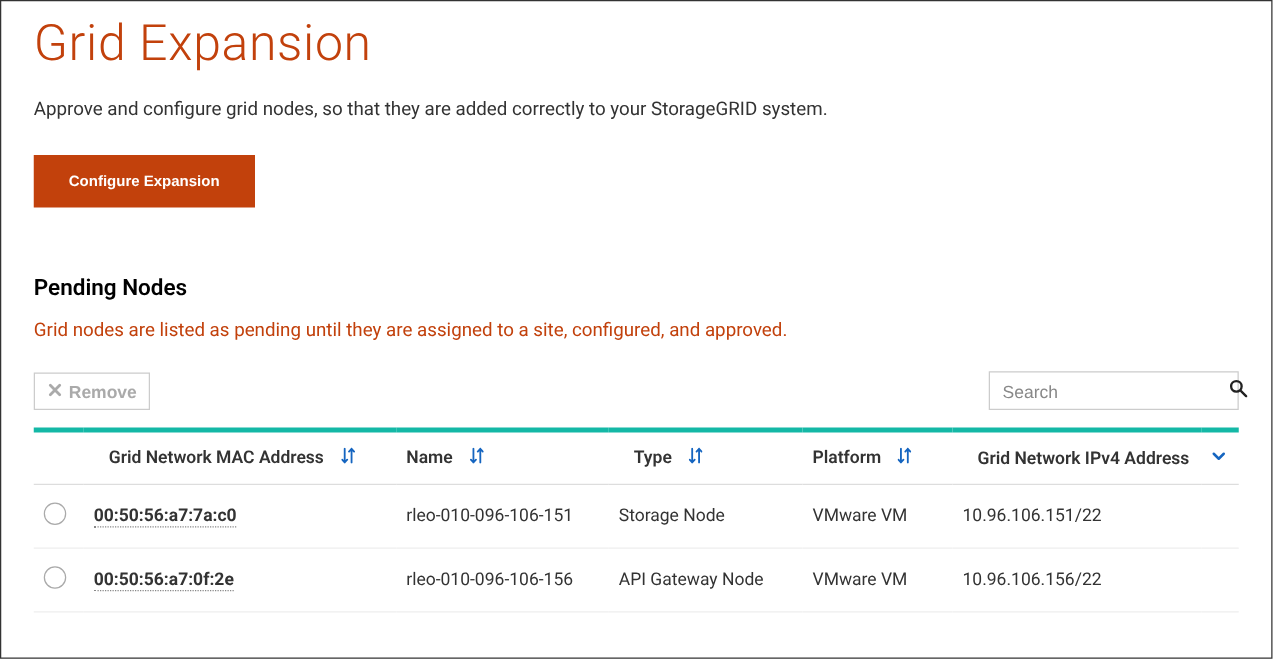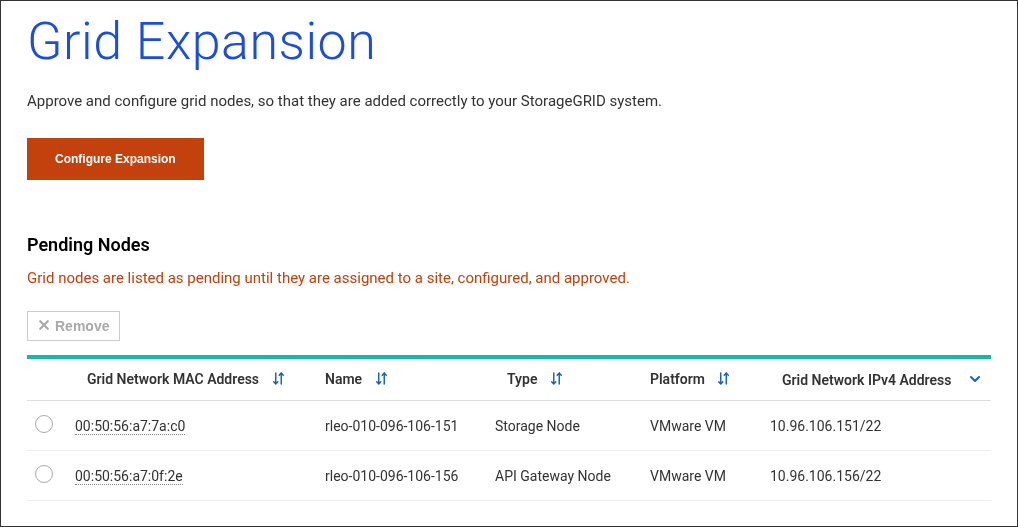--- a/index.html
+++ b/index.html
@@ -7,23 +7,23 @@
     font-family: -apple-system, BlinkMacSystemFont, "Segoe UI", Roboto, "Helvetica Neue", Arial, sans-serif;
     background: #fff;
     color: #333;
     width: 1018px;
     height: 527px;
     border: 1px solid #333;
     padding: 10px 26px 0 26px;
     position: relative;
   }
   h1.page-title {
-    font-size: 52px;
+    font-size: 40px;
     font-weight: 300;
-    color: #1d4ed8;
+    color: #c2410c;
     margin-bottom: 20px;
     letter-spacing: 0.5px;
   }
   .description {
     font-size: 15px;
     color: #333;
     margin-bottom: 28px;
   }
   .btn-primary {
     background: #c2410c;
@@ -113,21 +113,21 @@
   .radio {
     width: 18px; height: 18px;
     border: 1.5px solid #aaa;
     border-radius: 50%;
     display: inline-block;
   }
   .mac {
     border-bottom: 1px dotted #888;
   }
   .col-radio { width: 40px; }
-  .col-mac { width: 250px; }
+  .col-mac { width: 250px; font-weight: bold; }
   .col-name { width: 170px; }
   .col-type { width: 155px; }
   .col-platform { width: 120px; }
   .col-ip { }
   th.hdr-mac { padding-left: 20px; }
   th.hdr-type { padding-left: 20px; }
   th.hdr-ip { padding-left: 20px; }
   th.hdr-chev { width: 30px; text-align: right; padding-right: 10px; }
 </style>
 </head>
@@ -146,20 +146,29 @@
 <div class="toolbar-row">
   <div class="action-group">
     <button class="btn-outline">
       <span>
         <svg viewBox="0 0 16 16">
             <path d="M3 3l10 10M13 3L3 13" stroke="#aaa" stroke-width="3" stroke-linecap="round"></path>
           </svg>
       </span>
       <span>Remove</span>
     </button>
+  </div>
+  <div class="search-wrap">
+    <input type="text" placeholder="Search" style="">
+    <span>
+      <svg viewBox="0 0 16 16">
+          <circle cx="6.5" cy="6.5" r="4.5" fill="none" stroke="#222" stroke-width="2"></circle>
+          <path d="M10.5 10.5L15 15" stroke="#222" stroke-width="2" stroke-linecap="round"></path>
+        </svg>
+    </span>
   </div>
 </div>
 
 <table>
   <thead>
     <tr>
       <th class="col-radio"></th>
       <th class="hdr-mac">
         <span>Grid Network MAC Address</span>
         <span class="sort-icon">

